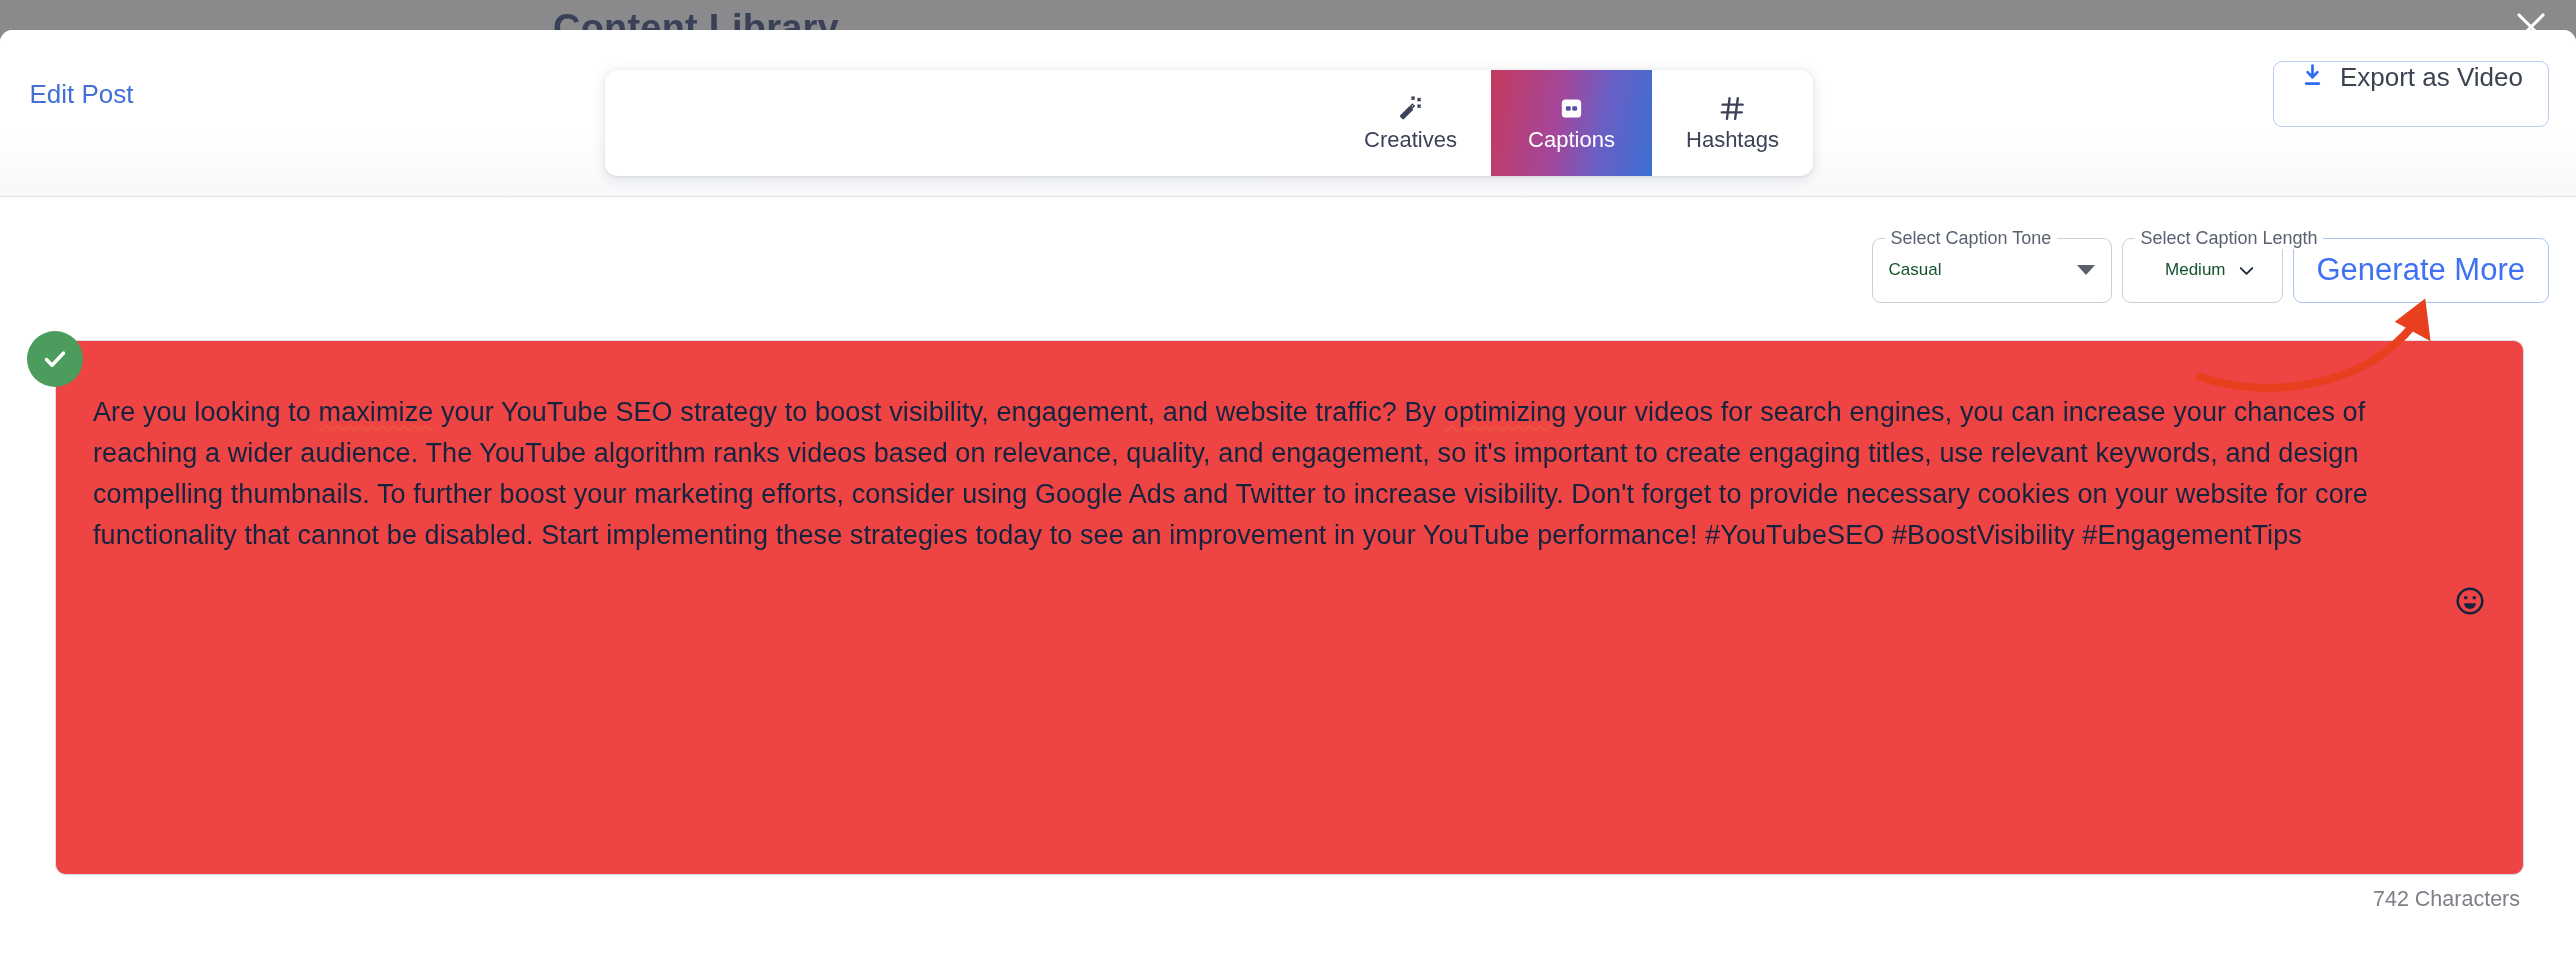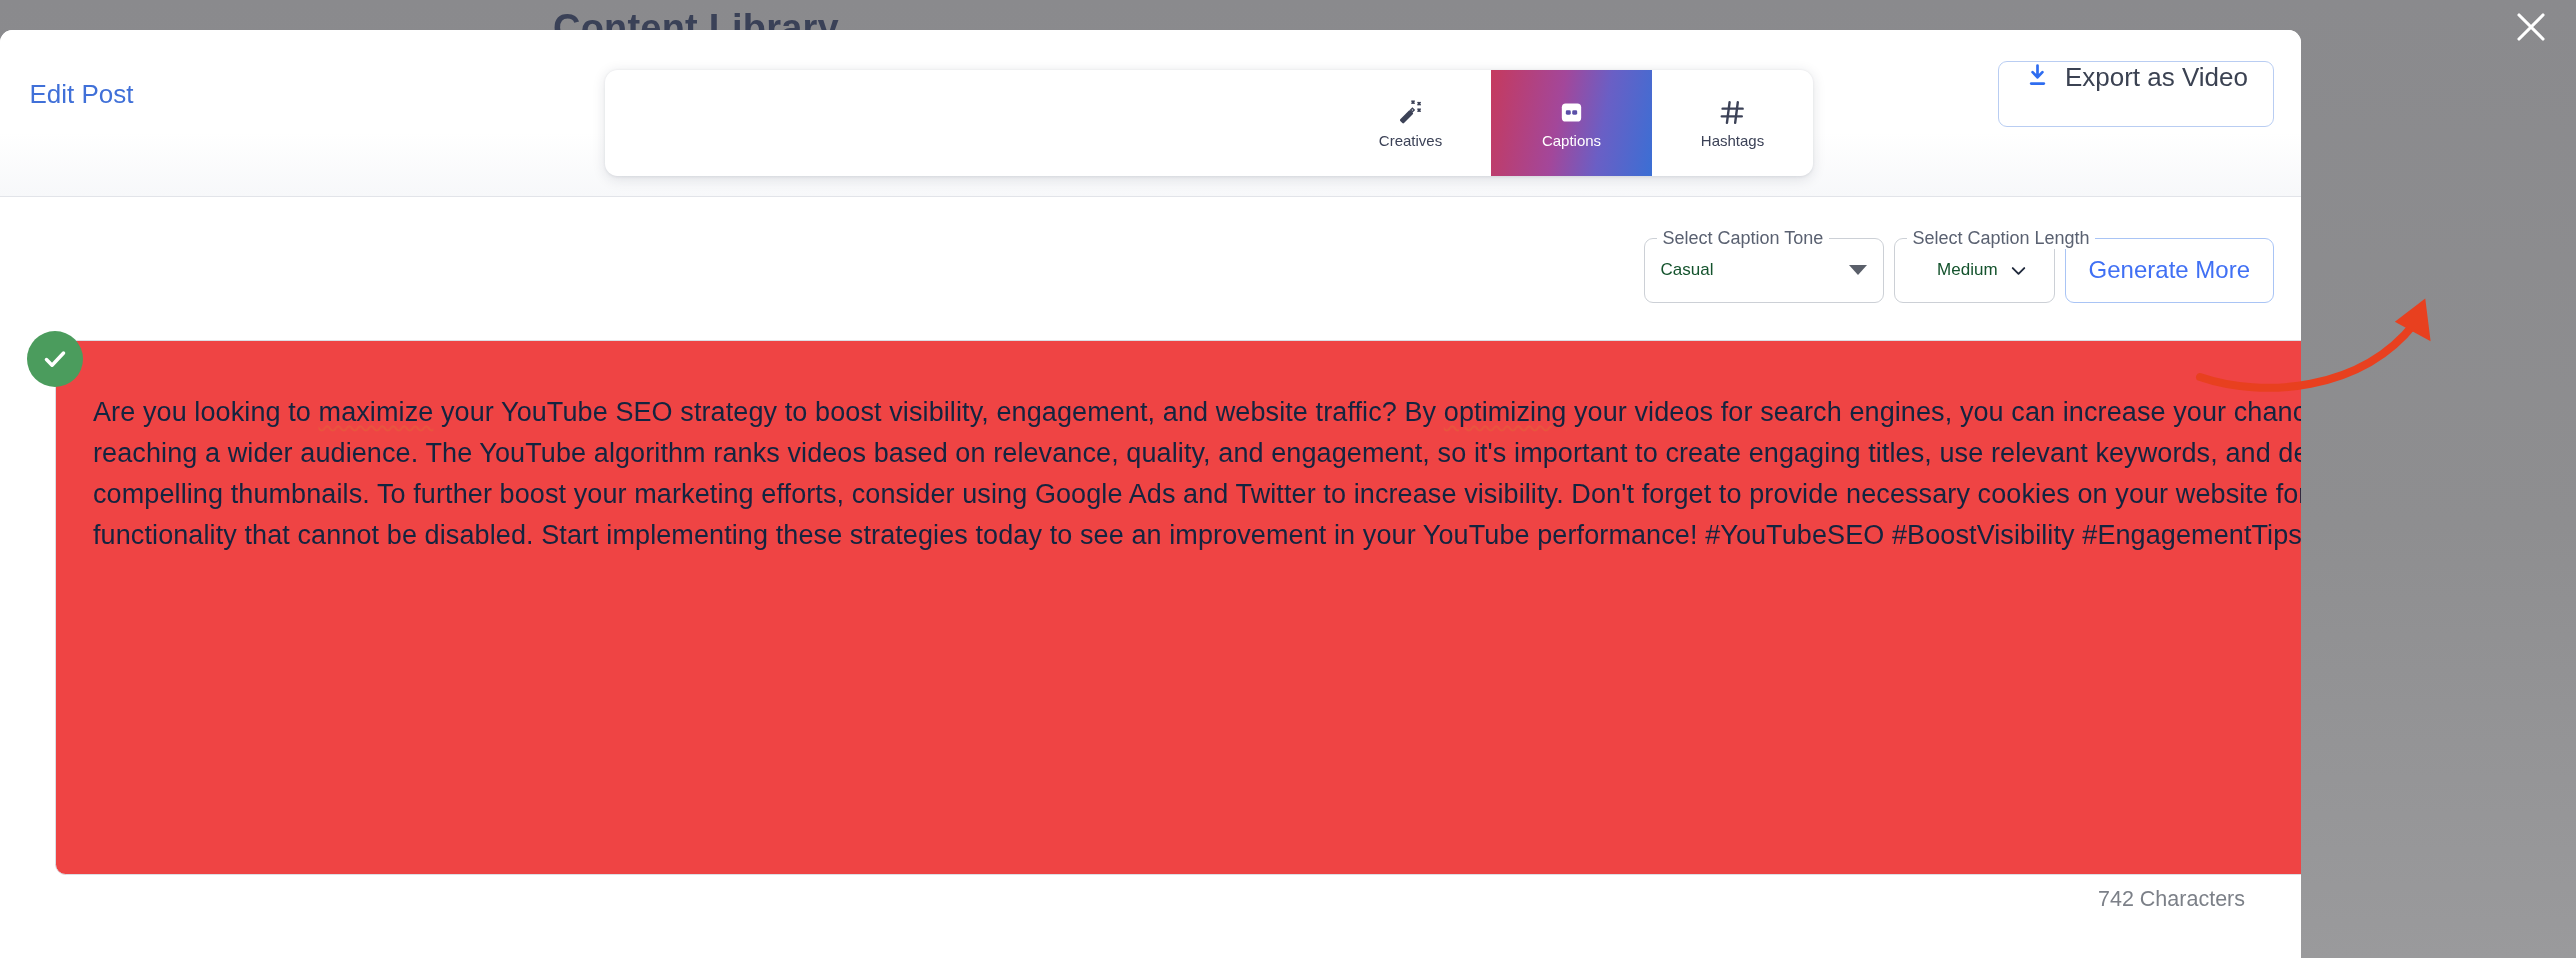--- a/index.html
+++ b/index.html
@@ -36,21 +36,21 @@
     width: 50px; height: 50px;
     display: flex; align-items: center; justify-content: center;
     cursor: pointer;
   }
   .close-btn svg { display: block; }
 
   
   .modal {
     position: absolute;
     left: 0; top: 29.5px;
-    width: 2301px; height: 929px;
+    width: 2576px; height: 929px;
     background: #ffffff;
     border-top-left-radius: 12.5px;
     border-top-right-radius: 12.5px;
     overflow: hidden;
   }
 
   
   .header {
     position: relative;
     height: 167px;
@@ -84,21 +84,21 @@
     align-items: center; justify-content: center;
     gap: 5.4px;
     cursor: pointer;
     color: #3c4257;
   }
   .tab.active {
     background: linear-gradient(100deg,#c53a5e 0%,#a3479a 42%,#6a5fc5 68%,#3b6fd4 100%);
     color: #ffffff;
   }
   .tab .tab-ico { height: 30px; display:flex; align-items:center; justify-content:center; }
-  .tab .tab-lbl { font-size: 15px; line-height: 1; }
+  .tab .tab-lbl { font-size: 22px; line-height: 1; }
 
   
   .controls {
     position: absolute;
     right: 27px; top: 208px;
     display: flex; align-items: center; gap: 10px;
   }
   .mui-select {
     position: relative;
     height: 65px;
@@ -128,21 +128,21 @@
   .caret-filled { width:0;height:0;border-left:9.8px solid transparent;border-right:9.8px solid transparent;border-top:10.7px solid #5a5f6a; }
   .caret-chev  { display:flex; }
 
   .gen-btn {
     height: 65px;
     padding: 0 23px;
     border: 1.8px solid #a9c4f5;
     border-radius: 9px;
     background: #fff;
     color: #4070f4;
-    font-size: 24px;
+    font-size: 31px;
     font-family: "Liberation Sans", sans-serif;
     cursor: pointer;
     white-space: nowrap;
   }
 
   
   .caption-card {
     position: absolute;
     left: 55px; top: 310px;
     width: 2469px; height: 535px;

